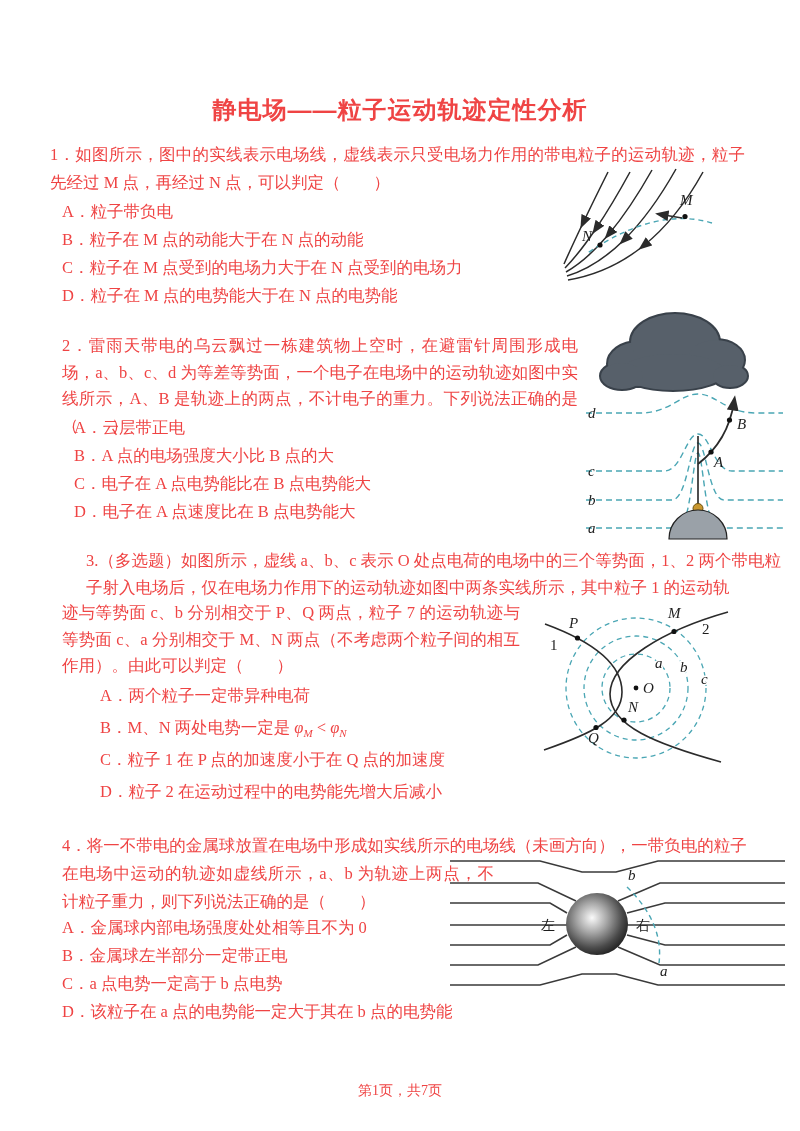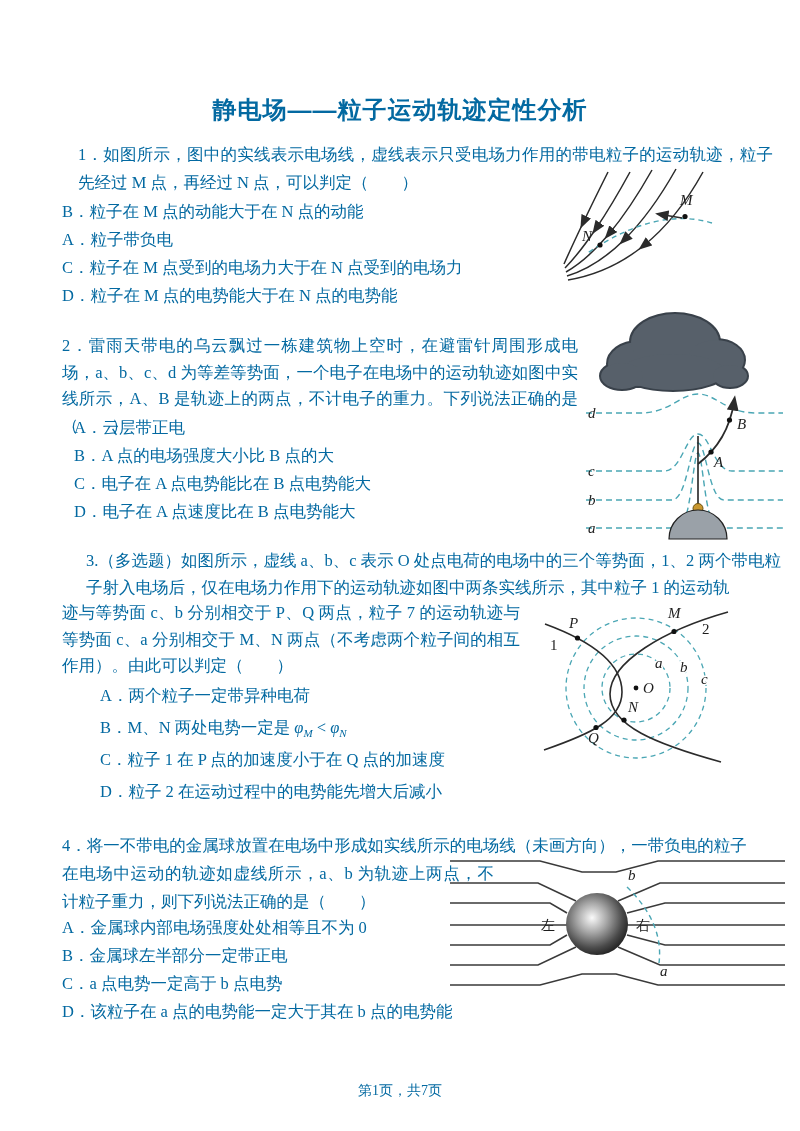--- a/index.html
+++ b/index.html
@@ -1,17 +1,17 @@
 <!DOCTYPE html>
 <html><head>
 <meta charset="utf-8">
 <style>
   html,body{margin:0;padding:0;background:#fff;}
   .page{position:relative;width:800px;height:1131px;background:#ffffff;overflow:hidden;
-        font-family:"Liberation Serif","DejaVu Serif",serif;color:#0369a1;}
+        font-family:"Liberation Serif","DejaVu Serif",serif;color:#ef4444;}
   .title{position:absolute;left:0;right:0;top:94px;text-align:center;
          font-family:"Liberation Sans","DejaVu Sans",sans-serif;
          font-weight:700;font-size:24px;letter-spacing:1px;}
   .stem{position:absolute;font-size:16.5px;line-height:28px;text-align:justify;}
   .stem.tight{line-height:26.5px;}
   .opts{position:absolute;font-size:16.5px;}
   .opt{height:28px;line-height:28px;white-space:nowrap;}
   .opts.sp32 .opt{height:32px;line-height:32px;}
   .opt sub{font-size:11px;font-style:italic;}
   .phi{font-style:italic;}
@@ -22,25 +22,25 @@
   .lbl-halo{paint-order:stroke;stroke:#ffffff;stroke-width:3px;}
   .cjk{font-size:14px;fill:#1d1d1d;font-style:normal;}
 </style>
 </head>
 <body>
 
 <div class="page">
 
   <div class="title">静电场——粒子运动轨迹定性分析</div>
 
-  <div class="stem" style="left:78px;top:141px;width:695px;">1．如图所示，图中的实线表示电场线，虚线表示只受电场力作用的带电粒子的运动轨迹，粒子先经过 M 点，再经过 N 点，可以判定（　　）</div>
+  <div class="stem" style="left:50px;top:141px;width:695px;">1．如图所示，图中的实线表示电场线，虚线表示只受电场力作用的带电粒子的运动轨迹，粒子先经过 M 点，再经过 N 点，可以判定（　　）</div>
 
   <div class="opts" style="left:62px;top:198px;">
+    <div class="opt">A．粒子带负电</div>
     <div class="opt">B．粒子在 M 点的动能大于在 N 点的动能</div>
-    <div class="opt">A．粒子带负电</div>
     <div class="opt">C．粒子在 M 点受到的电场力大于在 N 点受到的电场力</div>
     <div class="opt">D．粒子在 M 点的电势能大于在 N 点的电势能</div>
   </div>
 
   <svg class="fig" style="left:556px;top:158px;" width="210" height="142" viewBox="0 0 210 142">
     <defs>
       <marker id="ah1" markerWidth="9" markerHeight="7" refX="5" refY="3.5" orient="auto" markerUnits="strokeWidth">
         <path d="M0,0 L9,3.5 L0,7 Z" fill="#2b2b2b"></path>
       </marker>
     </defs>

